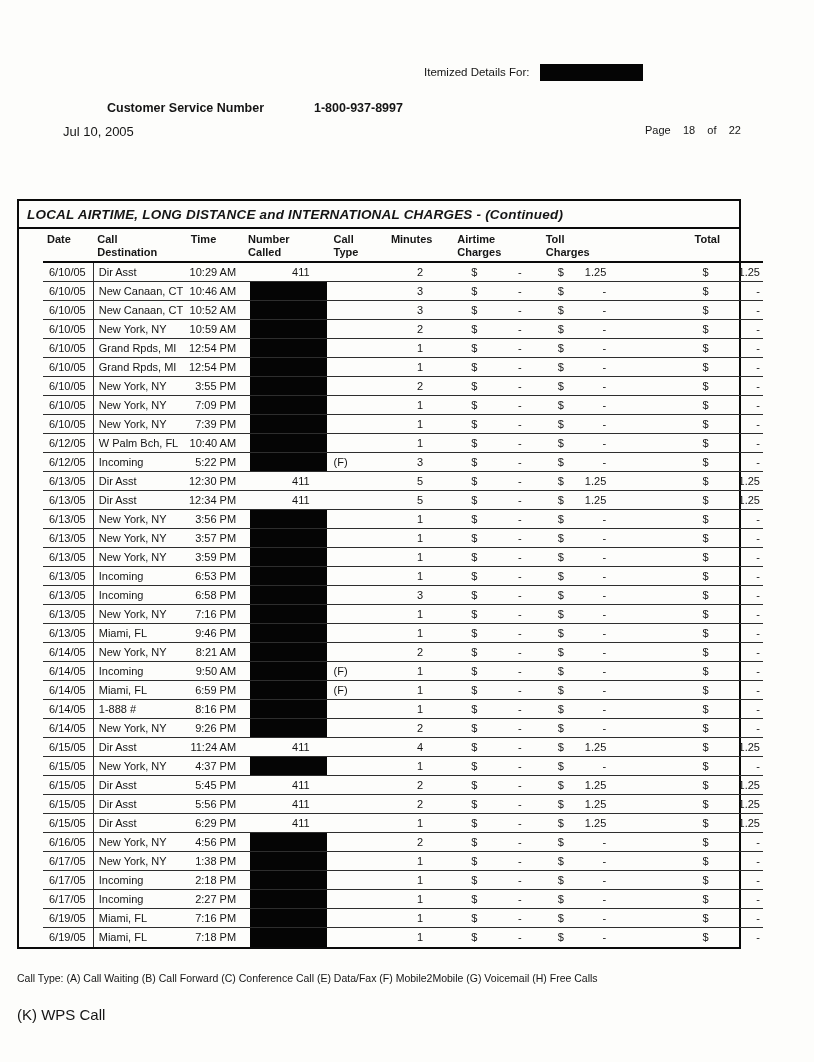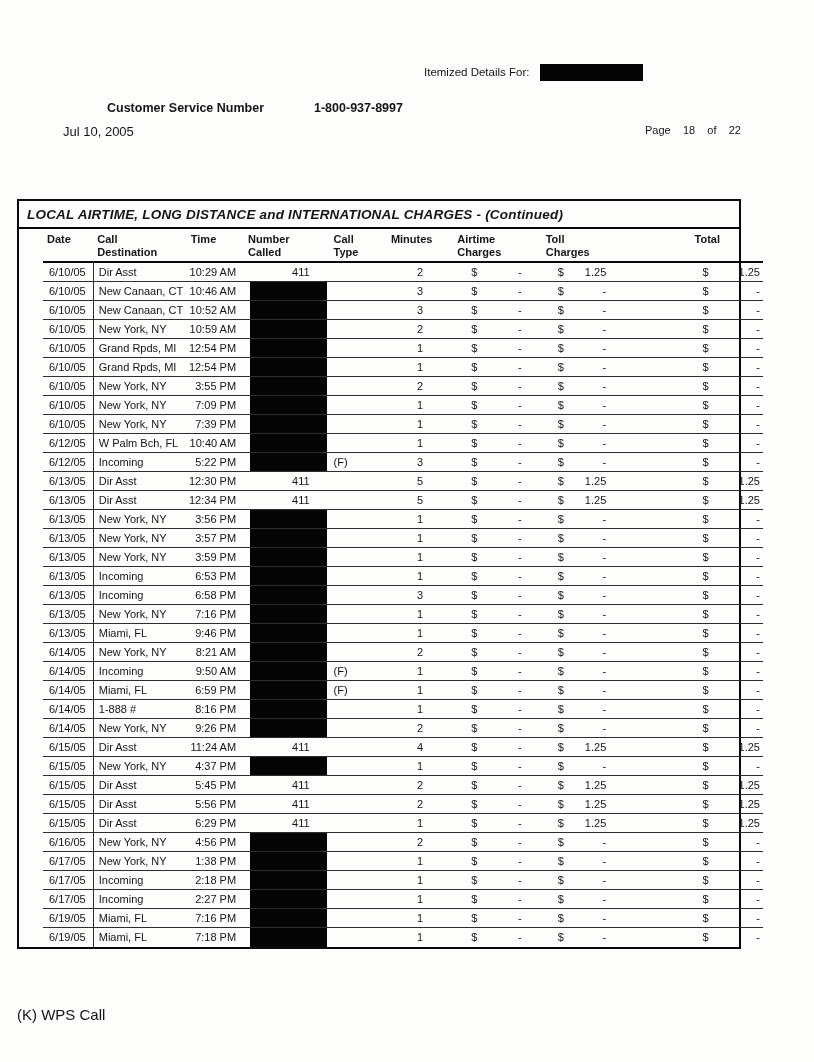--- a/index.html
+++ b/index.html
@@ -1115,15 +1115,16 @@
       <div class="money money-total">
                 <span class="cur">$</span>
                 <span>-</span>
               </div>
     </td>
   </tr>
 </tbody>
     </table>
   </div>
 
+  <div class="legend-line1">Call Type: (A) Call Waiting (B) Call Forward (C) Conference Call (E) Data/Fax (F) Mobile2Mobile (G) Voicemail (H) Free Calls</div>
   <div class="legend-line2">(K) WPS Call</div>
 
 </div>
 
 </body></html>

